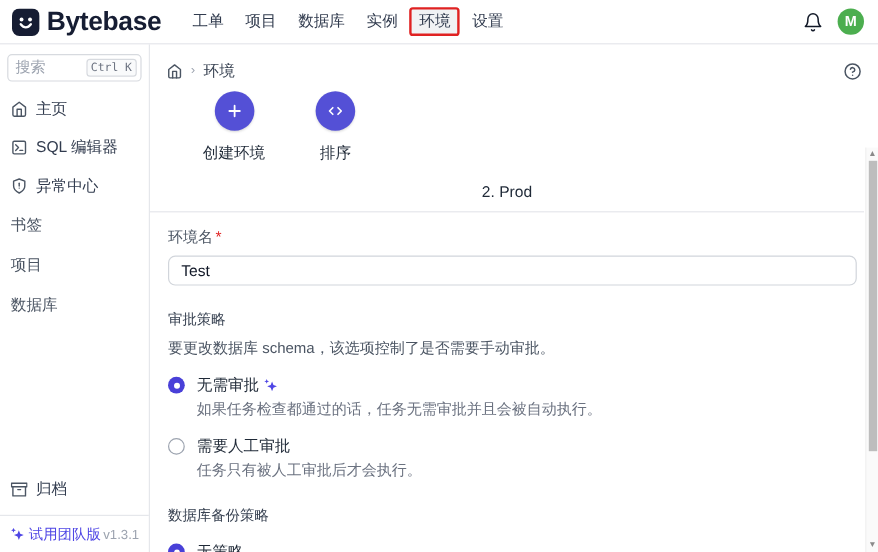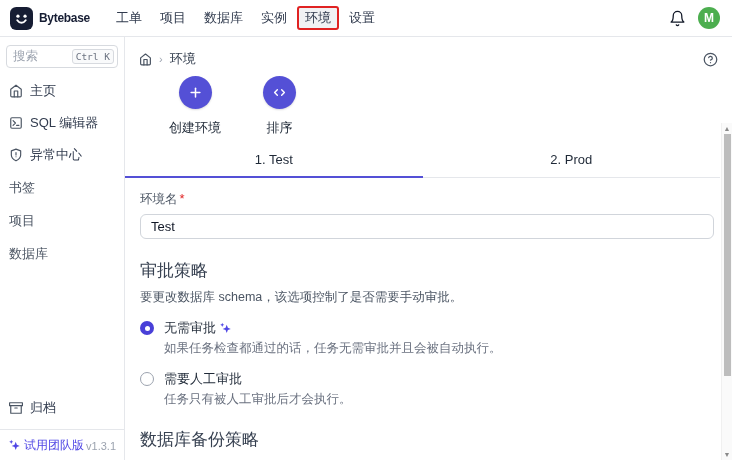--- a/index.html
+++ b/index.html
@@ -16,21 +16,21 @@
   
   .navbar {
     height: 37px;
     display: flex;
     align-items: center;
     padding: 0 12px 0 10px;
     border-bottom: 1px solid #e5e7eb;
     background: #fff;
   }
   .brand { display: flex; align-items: center; gap: 6px; cursor: pointer; }
-  .brand-name { font-size: 12px; font-weight: 800; color: #161d33; letter-spacing: -0.3px; }
+  .brand-name { font-size: 22px; font-weight: 800; color: #161d33; letter-spacing: -0.3px; }
   .nav-links { display: flex; align-items: center; margin-left: 18px; gap: 2px; justify-content: space-between; }
   .nav-link {
     padding: 3px 8px;
     color: #313b4e;
     border-radius: 4px;
     cursor: pointer;
     white-space: nowrap;
   }
   .nav-link.current { background: #f1f2f4; }
   .nav-link.annotated { border: 2px solid #e02222; border-radius: 3px; padding: 1px 6px; }
@@ -105,21 +105,21 @@
 
   .form { padding: 13px 6px 0 15px; }
   .field-label { color: #4b5563; font-size: 12.5px; }
   .required { color: #e02424; margin-left: 2px; }
   .text-input {
     display: block; width: 100%; margin-top: 6px;
     height: 25px; border: 1px solid #d1d5db; border-radius: 6px;
     padding: 0 10px; font-size: 13px; color: #111827;
     font-family: "Liberation Sans", sans-serif; outline: none; background: #fff;
   }
-  .section-title { margin-top: 20px; color: #374151; font-size: 17px; }
+  .section-title { margin-top: 20px; color: #374151; font-size: 12px; }
   .section-desc { margin-top: 7px; color: #4b5563; font-size: 12.5px; }
   .radio-option { margin-top: 13px; }
   .radio-line { display: flex; align-items: center; gap: 10px; cursor: pointer; }
   .radio {
     width: 14px; height: 14px; border-radius: 50%;
     border: 1px solid #9ca3af; background: #fff; flex-shrink: 0;
     position: relative;
   }
   .radio.selected { border: none; background: #4940d8; }
   .radio.selected::after {
@@ -287,21 +287,20 @@
             <polyline points="8 7 3 12 8 17"></polyline>
               <polyline points="16 7 21 12 16 17"></polyline>
           </svg>
         </div>
         <span class="action-label">排序</span>
       </div>
     </div>
 
     <div class="content-body">
       <div class="tabs">
-        <div class="tab active">1. Test</div>
         <div class="tab">2. Prod</div>
       </div>
 
       <div class="form">
         <div>
           <span class="field-label">环境名</span><span class="required">*</span>
           <input class="text-input" type="text" value="Test" style="">
         </div>
 
         <div class="section-title">审批策略</div>

